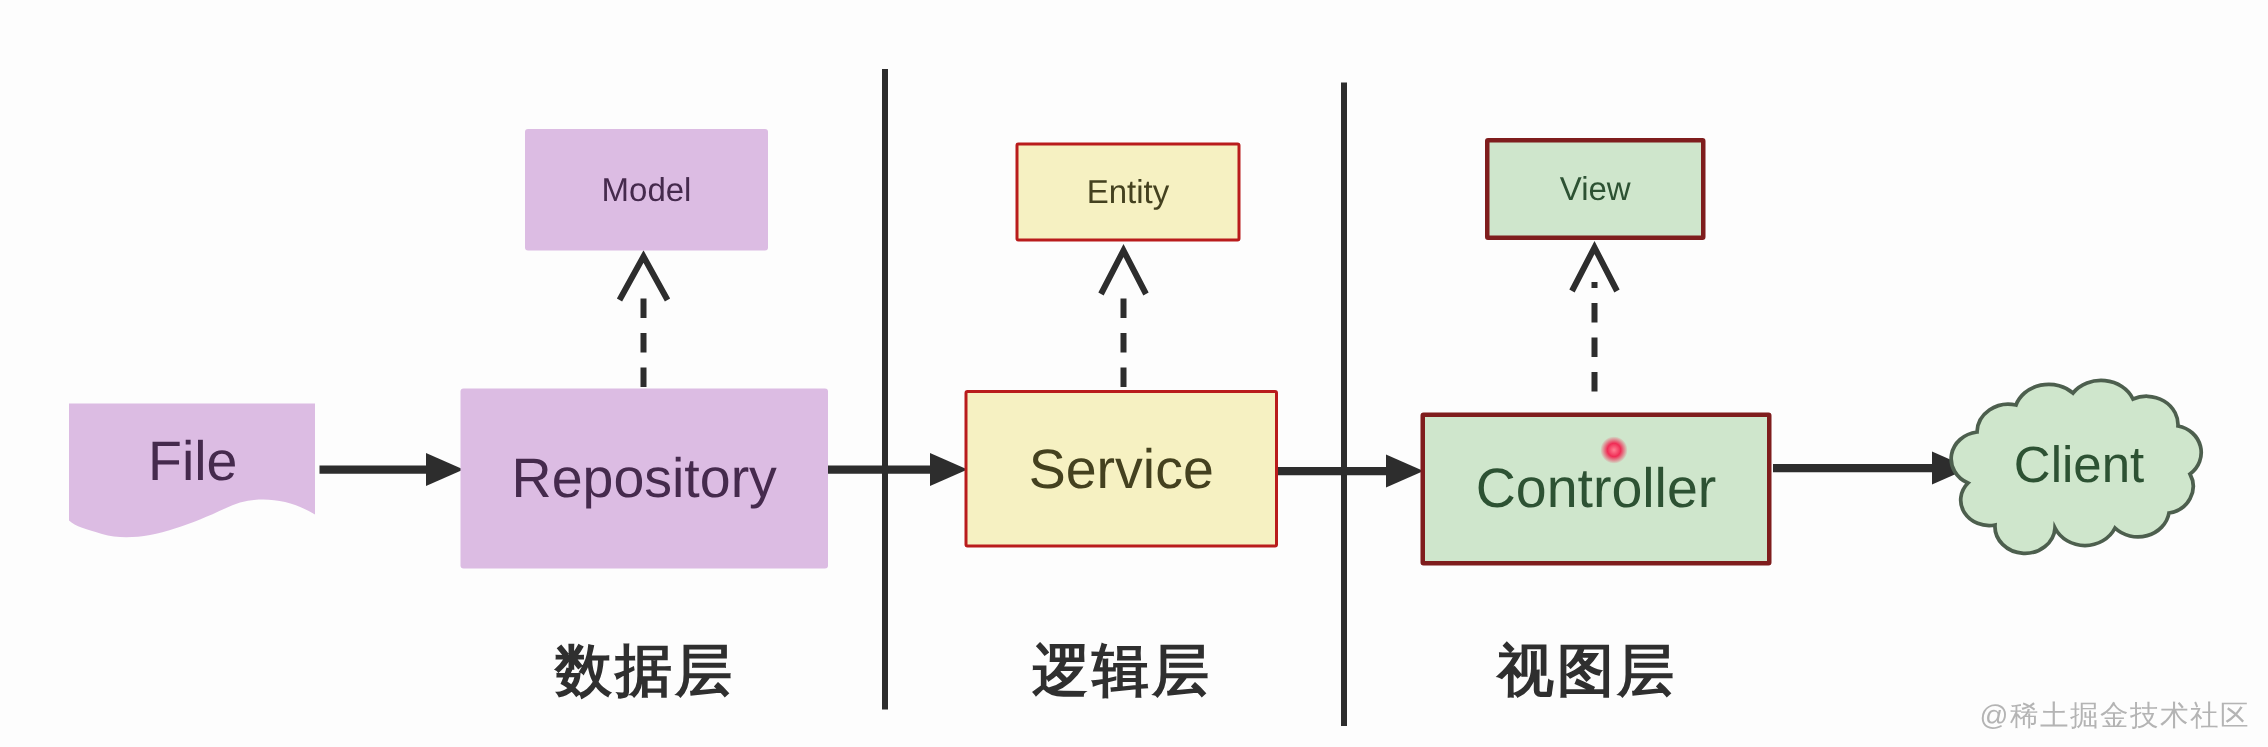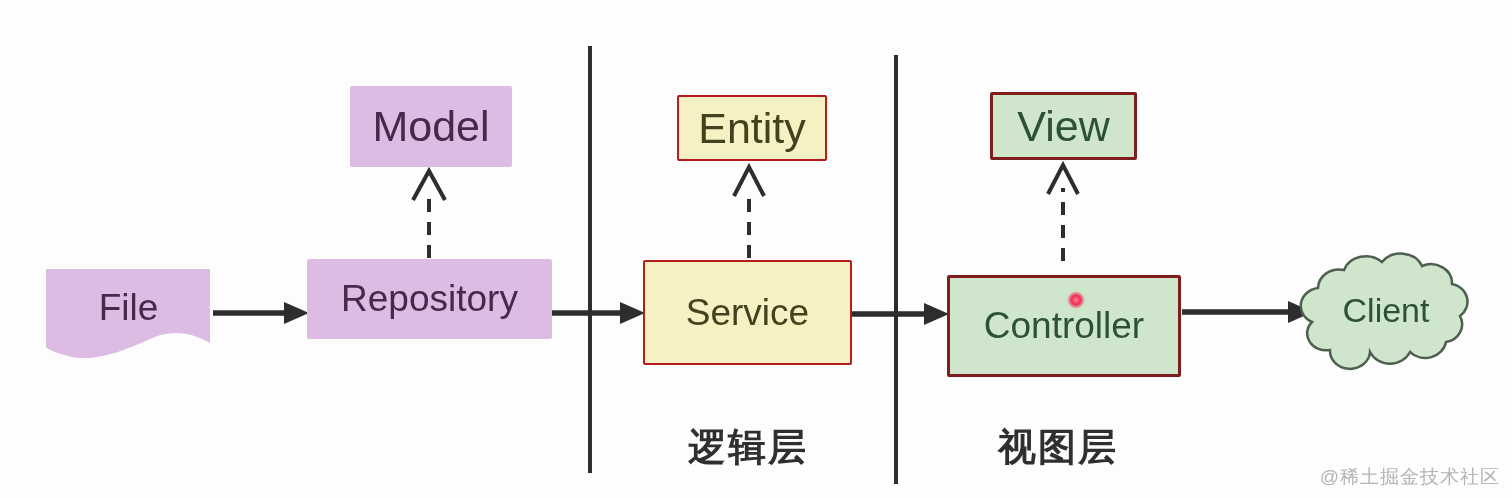--- a/index.html
+++ b/index.html
@@ -10,21 +10,21 @@
   }
   #diagram-svg { position:absolute; left:0; top:0; }
   .node {
     position:absolute; display:flex; align-items:center; justify-content:center;
     box-sizing:border-box; border-radius:2px; white-space:nowrap;
   }
   .node.purple { background:#dcbce3; color:#452a4d; }
   .node.yellow { background:#f6f1c2; border:2px solid #b91c1c; color:#44411f; }
   .node.green  { background:#cfe6cc; border:3px solid #7f1d1d; color:#2d5233; }
   .big-label   { font-size:37px; }
-  .small-label { font-size:43px; }
+  .small-label { font-size:22px; }
   .shape-label {
     position:absolute; display:flex; align-items:center; justify-content:center;
     white-space:nowrap;
   }
   .layer-label {
     position:absolute; top:421px; height:52px; width:200px;
     display:flex; align-items:center; justify-content:center;
     font-size:38px; font-weight:700; color:#2f2f2f; letter-spacing:2px;
   }
   #watermark {
@@ -81,36 +81,37 @@
              A 23 20 0 0 1 1382 262
              A 23 20 0 0 1 1422 266
              A 21 19 0 0 1 1452 284
              A 19 18 0 0 1 1460 316
              A 19 18 0 0 1 1446 342
              A 21 19 0 0 1 1410 352
              A 22 20 0 0 1 1370 352
              A 19 17 0 0 1 1330 350 Z" fill="#cfe6cc" stroke="#4d5f4e" stroke-width="2.5"></path>
   </svg>
 
-  <div class="node purple big-label" style="left:307px; top:259px; width:245px; height:80px;">Repository</div>
+  <div class="node purple big-label" style="left:307px; top:259px; width:245px; height:120px;">Repository</div>
 
   <div class="node purple small-label" style="left:350px; top:86px; width:162px; height:81px;">Model</div>
 
   <div class="node yellow big-label" style="left:643px; top:260px; width:209px; height:105px;">Service</div>
 
   <div class="node yellow small-label" style="left:677px; top:95px; width:150px; height:66px;">Entity</div>
 
   <div class="node green big-label" style="left:947px; top:275px; width:234px; height:102px;text-align:right;">Controller</div>
 
   <div class="node green small-label" style="left:990px; top:92px; width:147px; height:68px;">View</div>
 
   <div class="shape-label big-label" style="left:56px; top:278px; width:145px; height:60px; color:#452a4d;">File</div>
 
   <div class="shape-label" style="left:1316px; top:288px; width:140px; height:44px; font-size:34px; color:#2d5233;">Client</div>
 
   <div id="laser-dot"></div>
 
+  <div class="layer-label" style="left:330px;">数据层</div>
   <div class="layer-label" style="left:648px;">逻辑层</div>
   <div class="layer-label" style="left:958px;">视图层</div>
 
   <div id="watermark">@稀土掘金技术社区</div>
 
 </div>
 
 </body></html>

